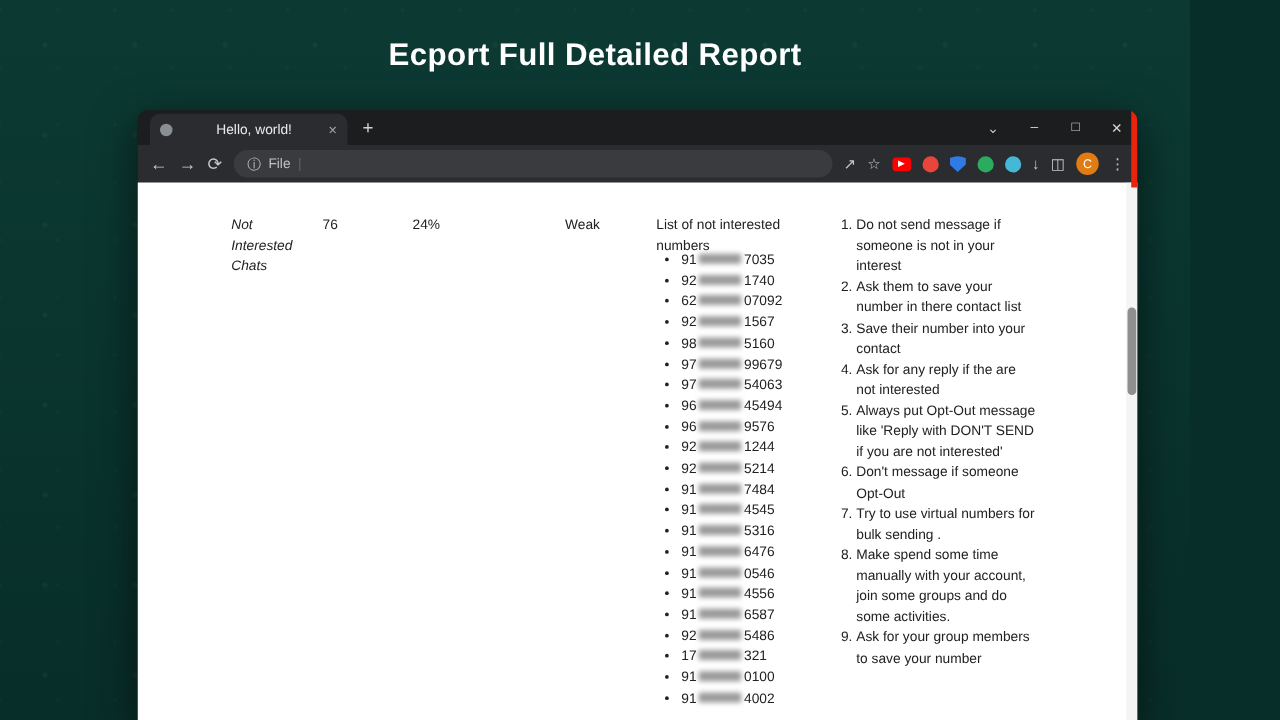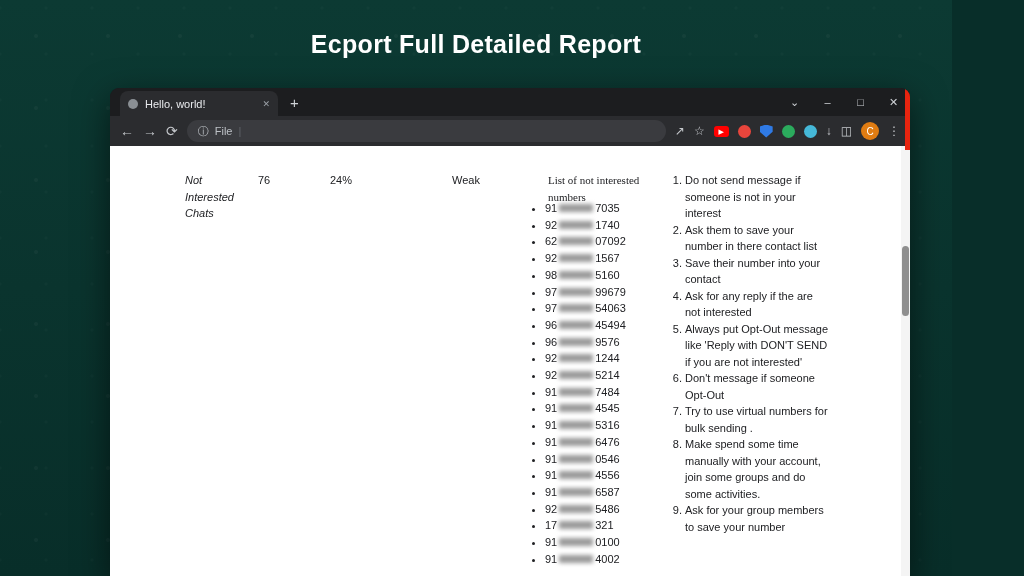--- a/index.html
+++ b/index.html
@@ -34,21 +34,21 @@
   }
 
   
   .tab-bar { position:relative; height:28px; background:#1c1d1f; display:flex; padding-left:10px; }
   .tab {
     align-self:flex-end; width:158px; height:25px; background:#2b2c2f;
     border-radius:8px 8px 0 0; display:flex; align-items:center; gap:7px;
     padding:0 8px; cursor:default;
   }
   .favicon { width:10px; height:10px; border-radius:50%; background:#8a8f94; flex:0 0 auto; }
-  .tab-title { flex:1; color:#e8eaed; font-size:11px; white-space:nowrap; overflow:hidden; }
+  .tab-title { flex:1; color:#e8eaed; font-size:11px; white-space:nowrap; overflow:hidden;margin-left:28px; }
   .tab-close { color:#9aa0a6; font-size:9px; }
   .new-tab { align-self:center; margin-left:12px; color:#cfd2d6; font-size:15px; line-height:1; }
   .win-controls { margin-left:auto; align-self:stretch; display:flex; align-items:center; }
   .wc { width:33px; text-align:center; color:#cfd2d6; font-size:11px; }
 
   
   .toolbar {
     height:30px; background:#2b2c2f; display:flex; align-items:center;
     gap:9px; padding:0 10px;
   }
@@ -76,21 +76,21 @@
   
   .page {
     position:absolute; top:58px; left:0; right:0; bottom:0; background:#ffffff;
     color:#202124; font-size:11px; overflow:hidden;
   }
   .cell { position:absolute; line-height:16.5px; }
   .row-label  { left:75px;  top:26px; width:58px;font-style:italic; }
   .count      { left:148px; top:26px; }
   .percent    { left:220px; top:26px; }
   .strength   { left:342px; top:26px; }
-  .list-title { left:438px; top:26px; width:128px;font-family:Liberation Serif, serif; }
+  .list-title { left:415px; top:26px; width:128px; }
 
   .numbers {
     position:absolute; left:422px; top:54px; margin:0;
     list-style:disc; padding-left:13px; line-height:16.7px;
   }
   .redact {
     display:inline-block; width:34px; height:8px; background:#9a9a9a;
     border-radius:1px; filter:blur(2.2px); margin:0 2px; vertical-align:baseline;
   }
 

